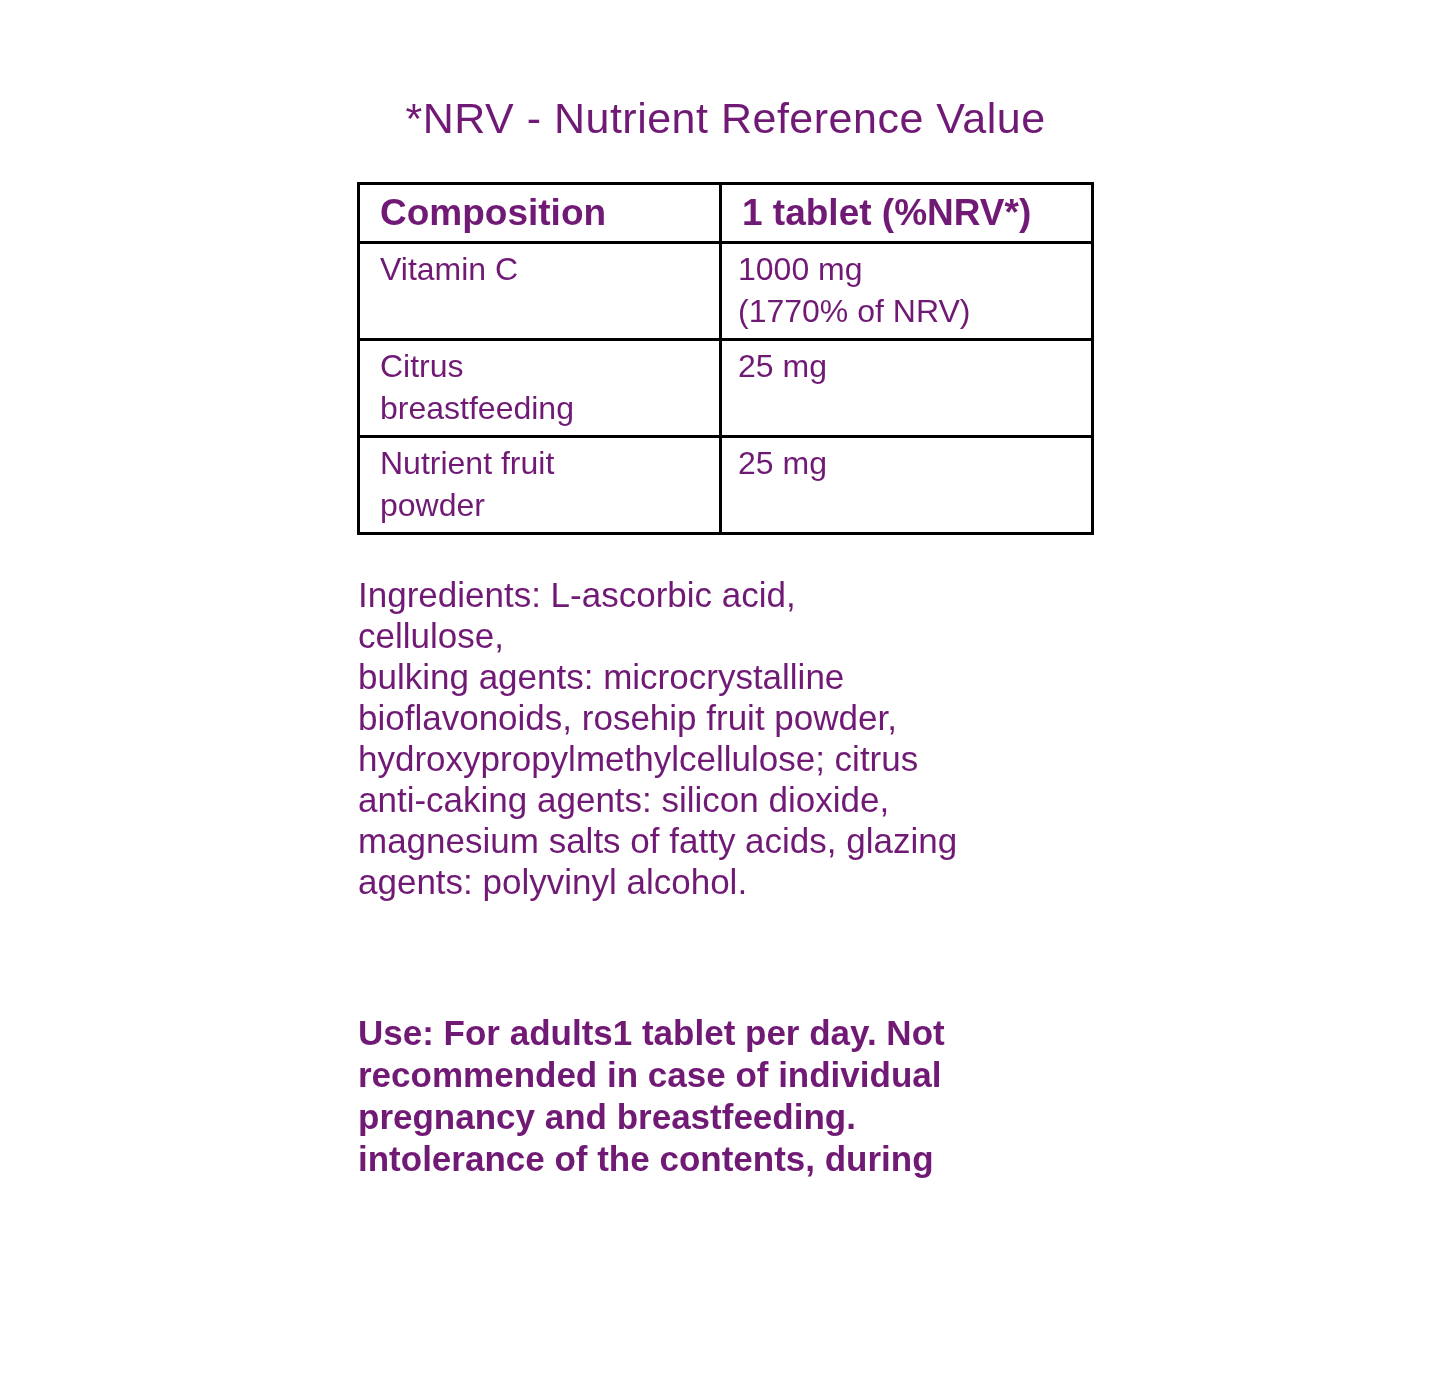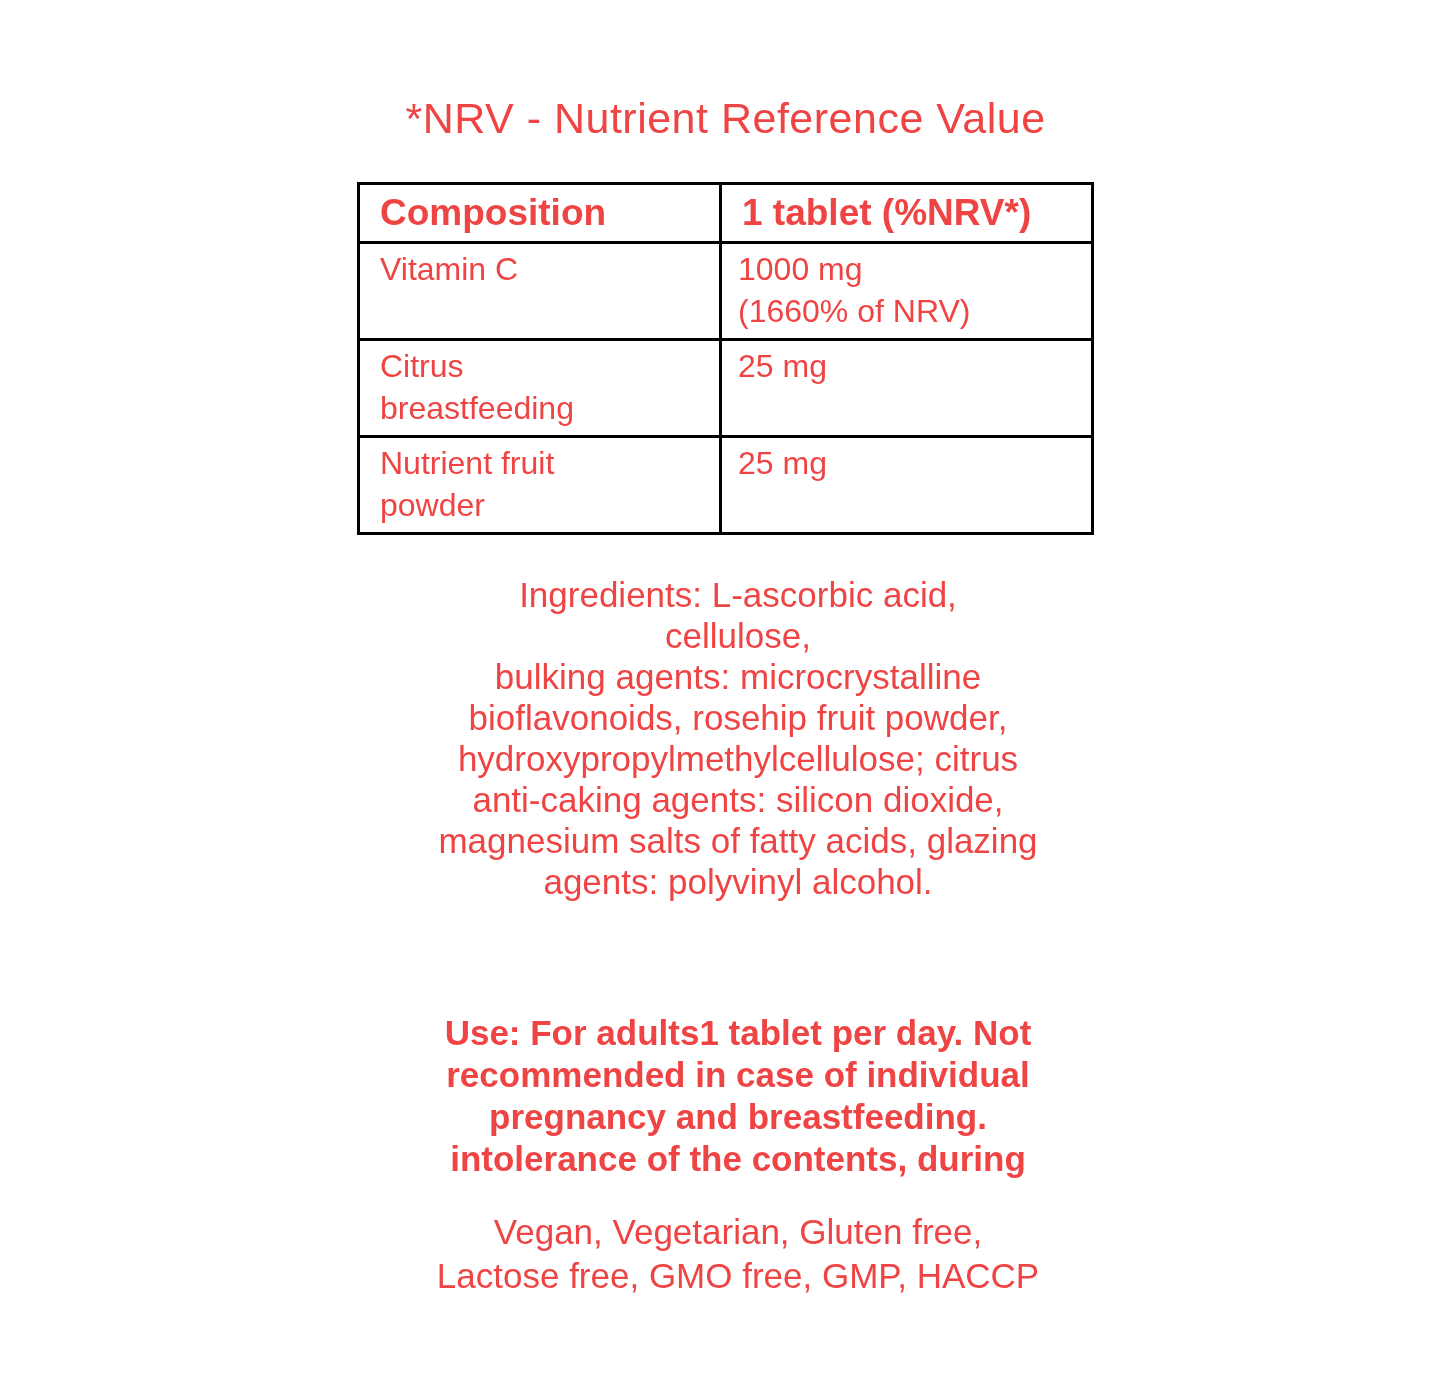--- a/index.html
+++ b/index.html
@@ -5,21 +5,21 @@
   html, body {
     margin: 0;
     padding: 0;
     background: #ffffff;
   }
   .page {
     position: relative;
     width: 1445px;
     height: 1383px;
     background: #ffffff;
-    color: #ef4444;
+    color: #701a75;
     font-family: "Liberation Sans", sans-serif;
     overflow: hidden;
   }
   .title {
     position: absolute;
     top: 94px;
     left: 357px;
     width: 737px;
     text-align: center;
     font-size: 43px;
@@ -54,21 +54,21 @@
   .comp-table td.val { padding-left: 16px; }
   .comp-table tr.r1 { height: 97px; }
   .comp-table tr.r2 { height: 94px; }
   .comp-table tr.r3 { height: 94px; }
   .para {
     position: absolute;
     left: 358px;
     width: 760px;
     font-size: 35px;
   }
-  .para .line { white-space: nowrap; text-align: center; }
+  .para .line { white-space: nowrap; }
   .ingredients { top: 574px; line-height: 41px; }
   .usage { top: 1012px; line-height: 42px; font-weight: bold; }
   .certs { top: 1210px; line-height: 44px; }
 </style>
 </head>
 <body>
 
 <div class="page">
 
   <div class="title">*NRV - Nutrient Reference Value</div>
@@ -84,21 +84,21 @@
         <th>1 tablet (%NRV*)</th>
       </tr>
     </thead>
     <tbody>
       <tr class="r1">
         <td>
           <div class="line">Vitamin C</div>
         </td>
         <td class="val">
           <div class="line">1000 mg</div>
-          <div class="line">(1660% of NRV)</div>
+          <div class="line">(1770% of NRV)</div>
         </td>
       </tr>
       <tr class="r2">
         <td>
           <div class="line">Citrus</div>
           <div class="line">breastfeeding</div>
         </td>
         <td class="val">
           <div class="line">25 mg</div>
         </td>
@@ -126,18 +126,14 @@
     <div class="line">agents: polyvinyl alcohol.</div>
   </div>
 
   <div class="para usage">
     <div class="line">Use: For adults1 tablet per day. Not</div>
     <div class="line">recommended in case of individual</div>
     <div class="line">pregnancy and breastfeeding.</div>
     <div class="line">intolerance of the contents, during</div>
   </div>
 
-  <div class="para certs">
-    <div class="line">Vegan, Vegetarian, Gluten free,</div>
-    <div class="line">Lactose free, GMO free, GMP, HACCP</div>
-  </div>
 
 </div>
 
 </body></html>

